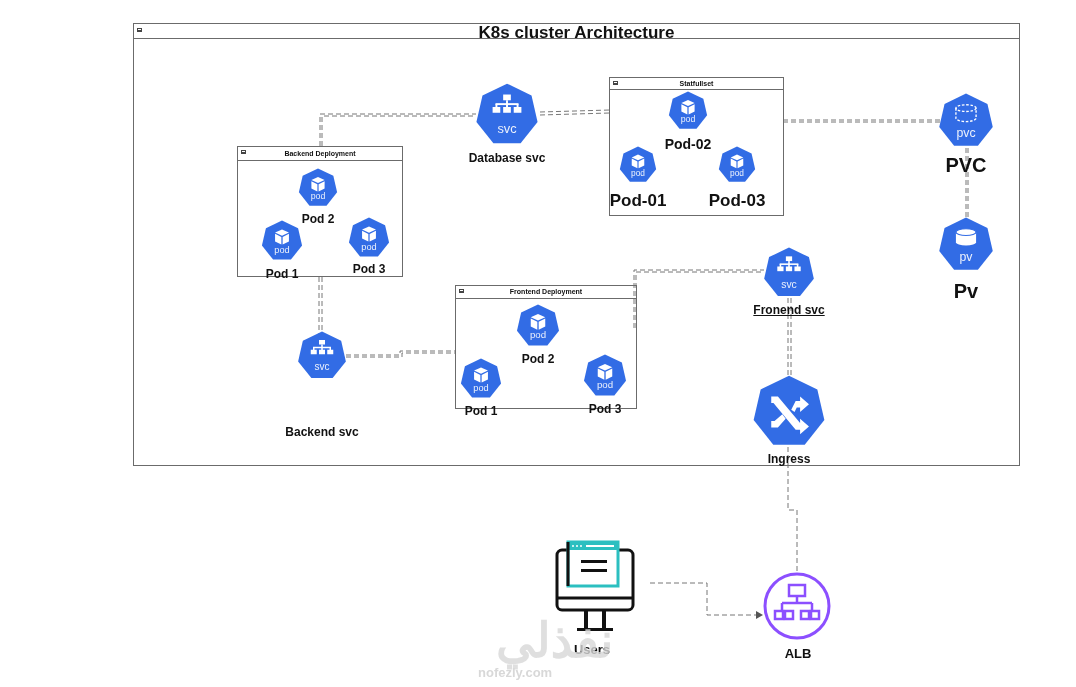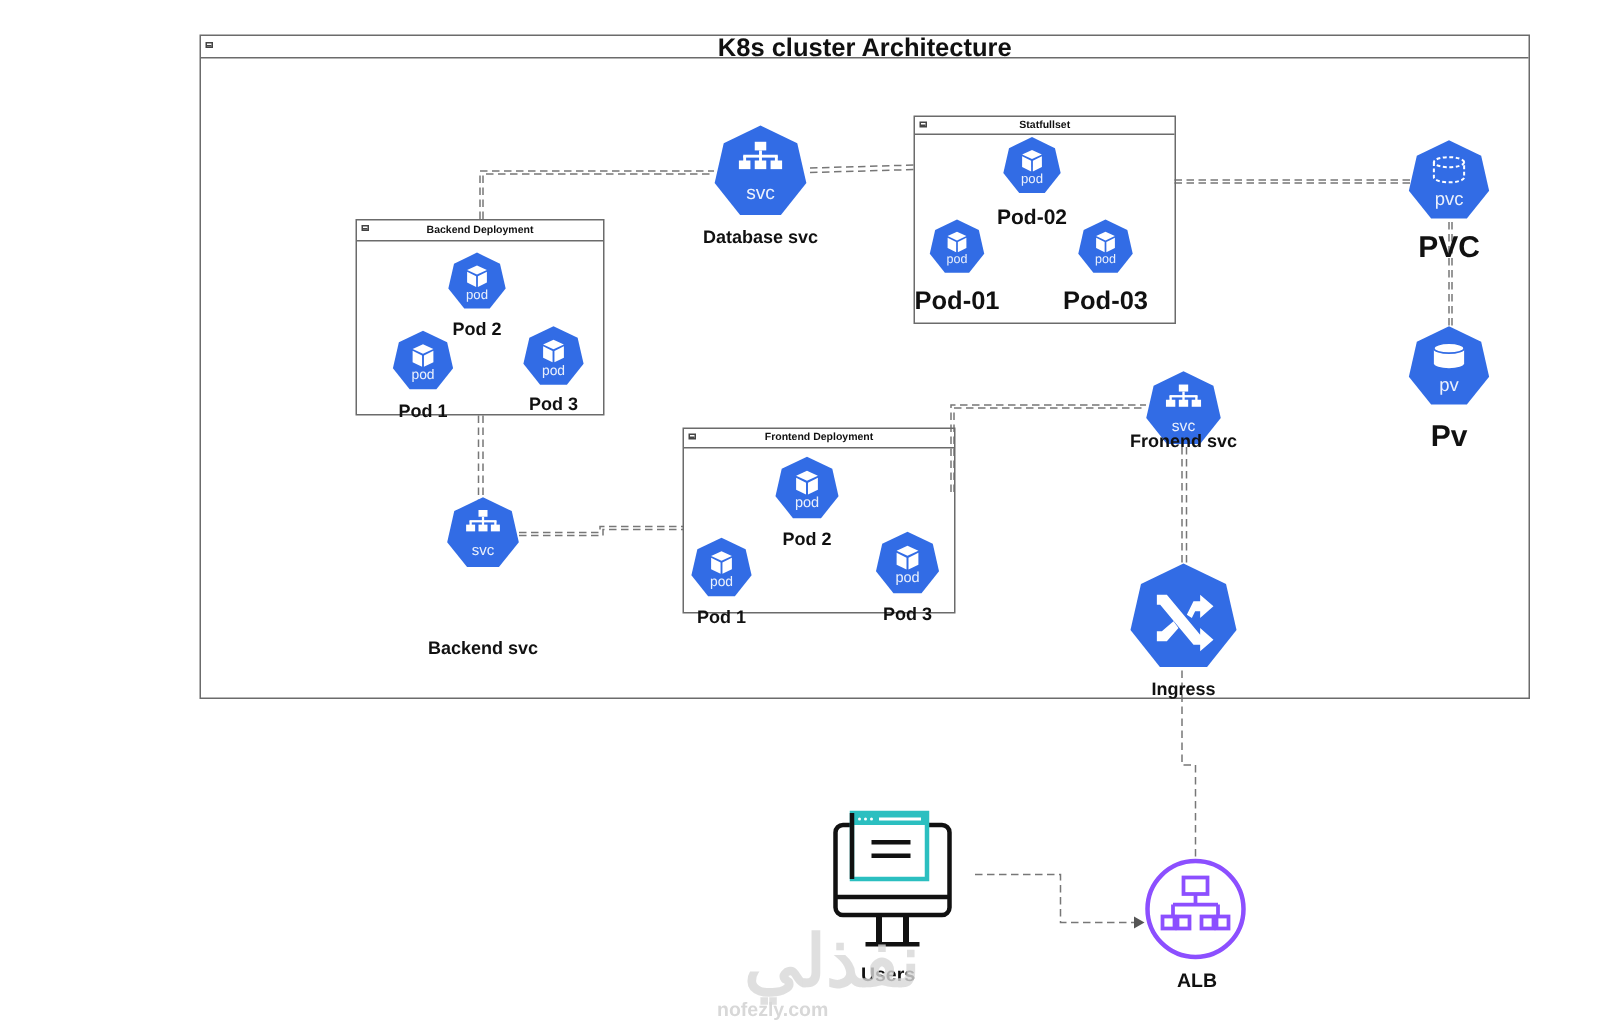--- a/index.html
+++ b/index.html
@@ -256,21 +256,21 @@
           <rect x="-12" y="-6" width="2" height="4"></rect>
           <rect x="-1" y="-6" width="2" height="4"></rect>
           <rect x="10" y="-6" width="2" height="4"></rect>
           <rect x="-15" y="-3" width="8" height="6"></rect>
           <rect x="-4" y="-3" width="8" height="6"></rect>
           <rect x="7" y="-3" width="8" height="6"></rect>
         </g>
       </g>
       <text x="0" y="28" text-anchor="middle" fill="#fff" font-family="Liberation Sans, sans-serif" font-size="20" opacity="0.9">svc</text>
     </svg>
-    <div class="lbl" style="left: 789px; top: 287px; font-size: 12px;">Fronend svc</div>
+    <div class="lbl" style="left: 789px; top: 303px; font-size: 12px; text-decoration: underline;">Fronend svc</div>
     <svg width="74" height="74" viewBox="-50 -50 100 100" class="hept" style="left: 752px; top: 375px; position: absolute;">
       <path d="M0.00,-49.00 L38.31,-30.55 L47.77,10.90 L21.26,44.15 L-21.26,44.15 L-47.77,10.90 L-38.31,-30.55 Z" fill="#326ce5"></path>
       <g transform="translate(0,0) scale(1.2)">
         <g fill="#fff" transform="scale(1.25)">
           <path d="M-16,-14 L-10,-14 L10,10 L10,6 L18,13 L10,20 L10,16 L6,16 L-14,-8 L-16,-8 Z"></path>
           <path d="M-16,14 L-10,14 L-3,6 L-6,2 L-13,8 L-16,8 Z"></path>
           <path d="M2,-2 L6,-10 L10,-10 L10,-14 L18,-7 L10,0 L10,-4 L7,-4 L5,0 Z"></path>
         </g>
       </g>
     </svg>

